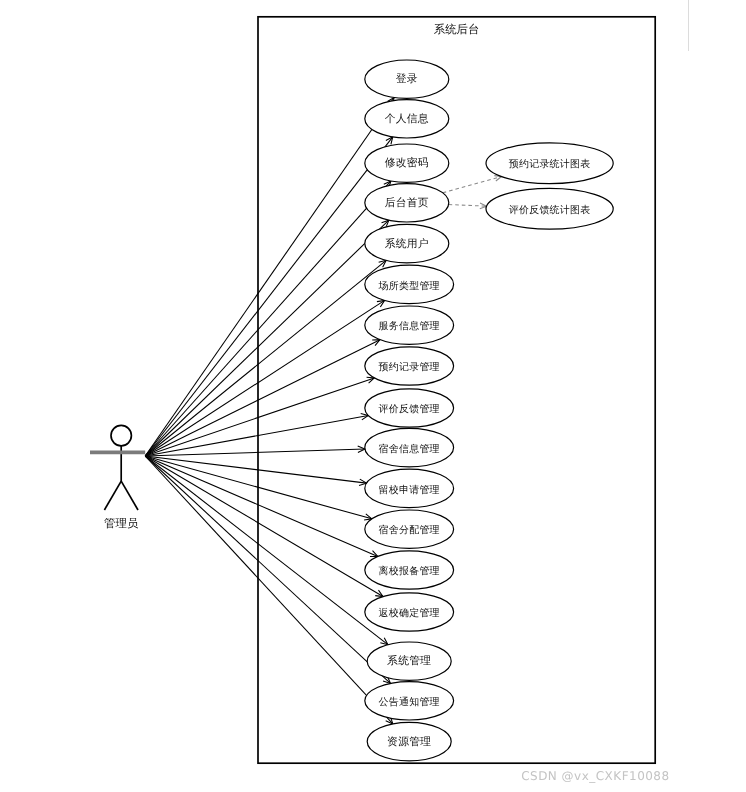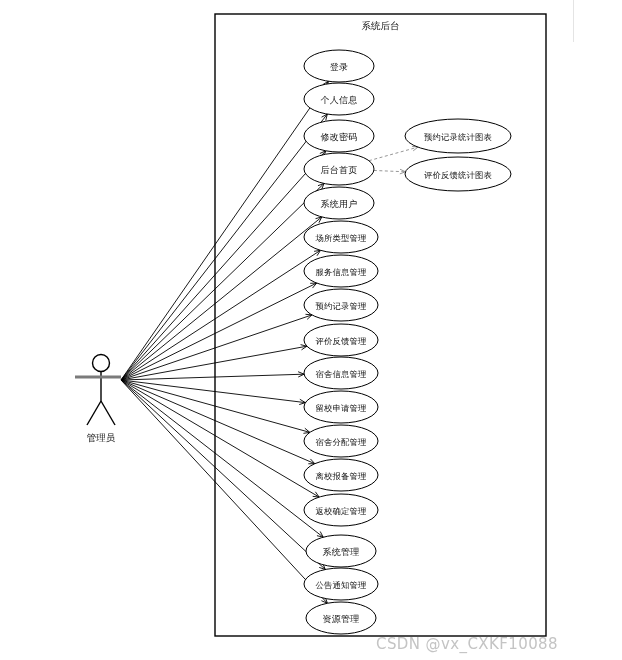--- a/index.html
+++ b/index.html
@@ -83,21 +83,21 @@
   .page-guide {
     stroke: #c9c9c9;
     stroke-width: 1;
     fill: none;
   }
   .watermark {
     position: absolute;
     right: 16px;
     bottom: 7px;
     font-family: "DejaVu Sans", "Liberation Sans", sans-serif;
-    font-size: 15px;
+    font-size: 10px;
     color: #c4c4c4;
     letter-spacing: 0.4px;
     white-space: nowrap;
   }
 </style>
 </head>
 <body>
 
 <div id="canvas">
   <svg id="diagram-svg" viewBox="0 0 622 660">

